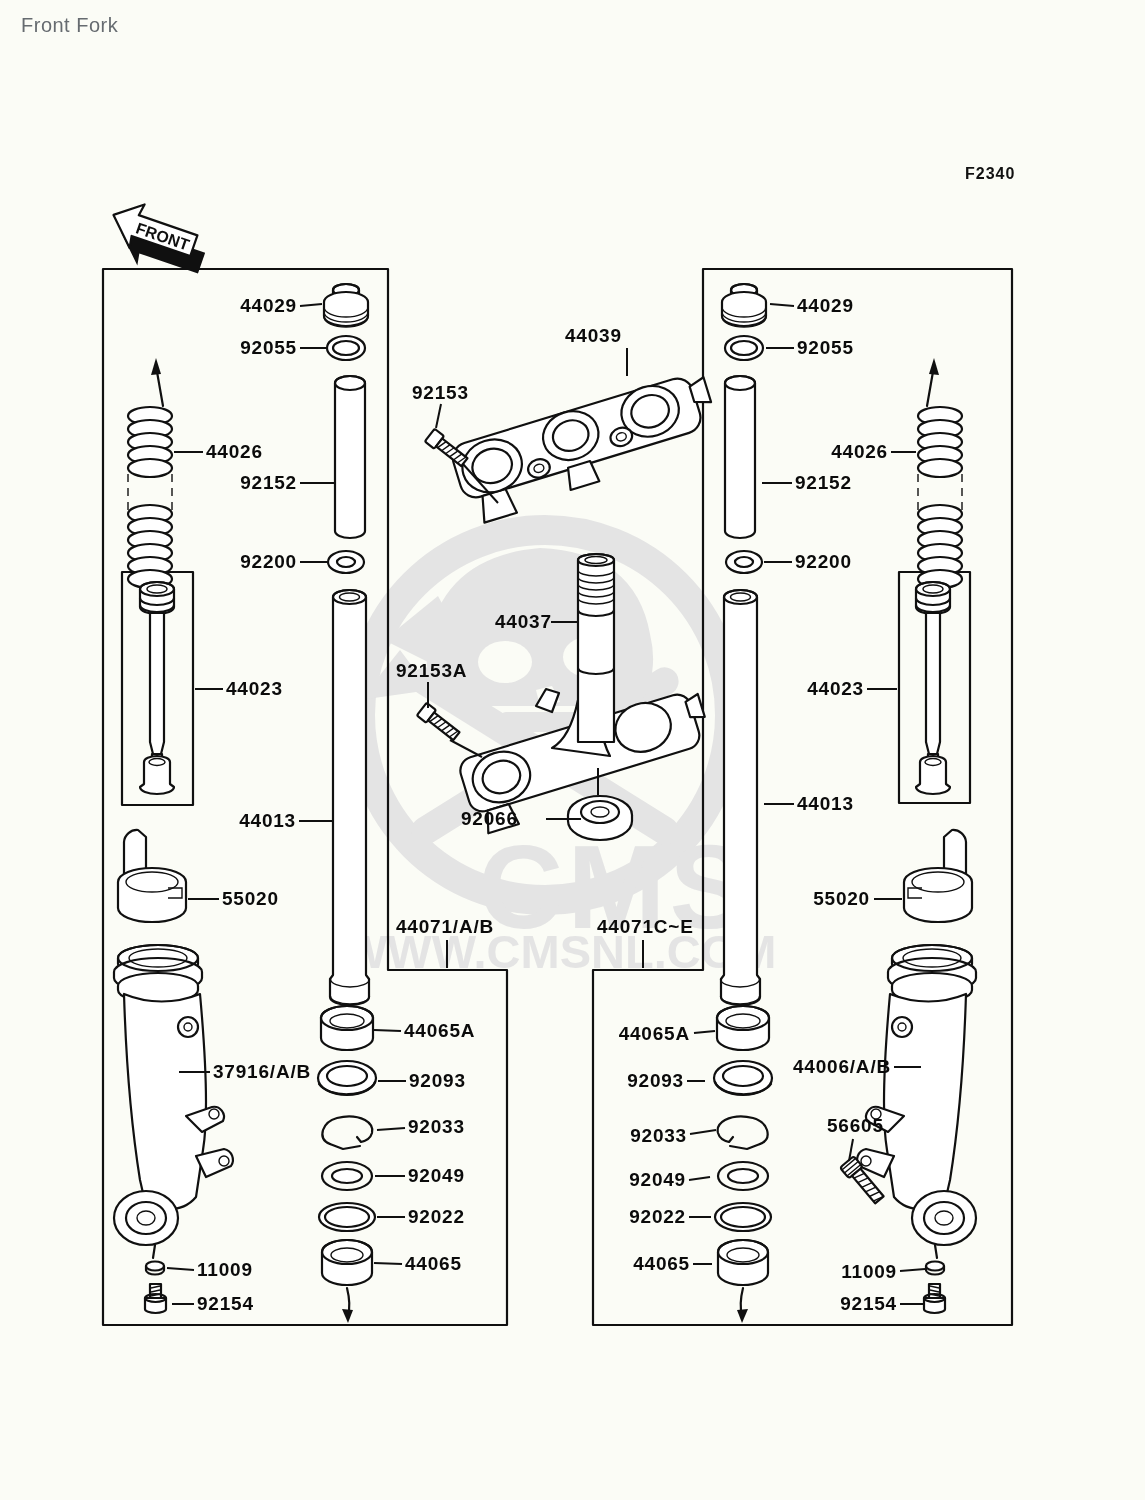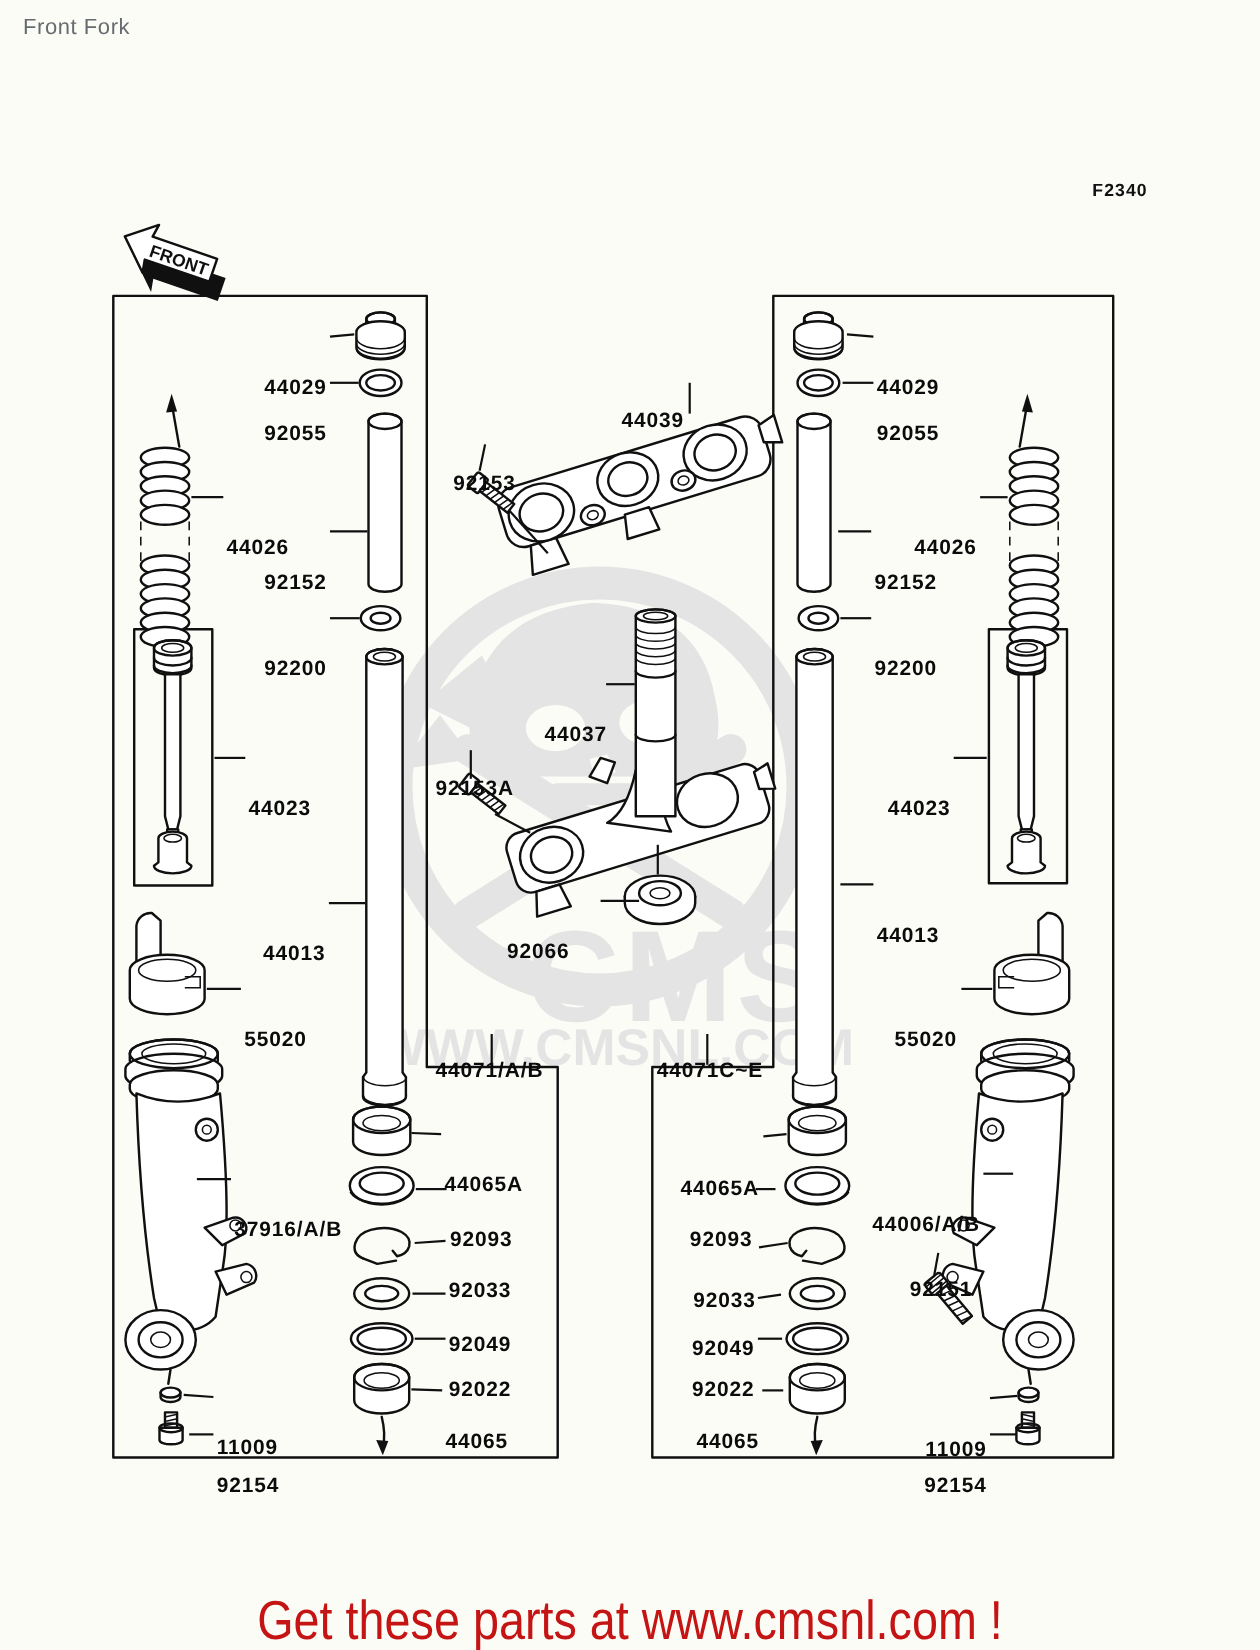--- a/index.html
+++ b/index.html
@@ -6,30 +6,30 @@
   body{
     width:1145px;height:1500px;position:relative;overflow:hidden;
     background:#fbfcf6;font-family:"Liberation Sans",sans-serif;
   }
   #stage{position:absolute;left:0;top:0;width:1145px;height:1500px;}
   #page-title{
     position:absolute;left:21px;top:14px;font-size:20px;color:#666b70;
     letter-spacing:0.5px;
   }
   #diagram-code{
-    position:absolute;left:993px;top:165px;font-size:16px;font-weight:bold;
+    position:absolute;left:965px;top:165px;font-size:16px;font-weight:bold;
     color:#111;letter-spacing:1px;
   }
   svg{position:absolute;left:0;top:0;}
   .p{stroke:#101010;stroke-width:2.2;fill:none;stroke-linecap:round;stroke-linejoin:round;}
   .pw{stroke:#101010;stroke-width:2.2;fill:#ffffff;stroke-linecap:round;stroke-linejoin:round;}
   .thin{stroke:#101010;stroke-width:1.4;fill:none;}
   .wm{fill:#e4e4e4;}
   .wm-t{fill:#e4e4e4;font-family:"Liberation Sans",sans-serif;font-weight:bold;}
-  #labels{position:absolute;left:0;top:0;width:1145px;height:1172px;margin-top:47px;}
+  #labels{position:absolute;left:0;top:0;width:1145px;height:1172px;}
   .callout{
     position:absolute;font-weight:bold;font-size:19px;letter-spacing:0.8px;
     color:#0b0b0b;white-space:nowrap;transform:translateY(-50%);
     font-family:"Liberation Sans",sans-serif;
   }
   #banner{
     position:absolute;left:0;top:1446px;width:1145px;text-align:center;
   }
   #banner span{
     display:inline-block;font-size:50px;color:#c51414;line-height:54px;
@@ -347,27 +347,24 @@
       <div class="callout" style="top: 927px; left: 597px;">44071C~E</div>
       <div class="callout" style="top: 306px; left: 797px;">44029</div>
       <div class="callout" style="top: 348px; left: 797px;">92055</div>
       <div class="callout" style="top: 452px; right: 257px;">44026</div>
       <div class="callout" style="top: 483px; left: 795px;">92152</div>
       <div class="callout" style="top: 562px; left: 795px;">92200</div>
       <div class="callout" style="top: 689px; right: 281px;">44023</div>
       <div class="callout" style="top: 804px; left: 797px;">44013</div>
       <div class="callout" style="top: 899px; right: 275px;">55020</div>
       <div class="callout" style="top: 1067px; right: 254px;">44006/A/B</div>
-      <div class="callout" style="top: 1126px; left: 827px;">92151</div>
+      <div class="callout" style="top: 1126px; left: 827px;">56605</div>
       <div class="callout" style="top: 1272px; right: 248px;">11009</div>
       <div class="callout" style="top: 1304px; right: 248px;">92154</div>
       <div class="callout" style="top: 1034px; right: 455px;">44065A</div>
       <div class="callout" style="top: 1081px; right: 461px;">92093</div>
       <div class="callout" style="top: 1136px; right: 458px;">92033</div>
       <div class="callout" style="top: 1180px; right: 459px;">92049</div>
       <div class="callout" style="top: 1217px; right: 459px;">92022</div>
       <div class="callout" style="top: 1264px; right: 455px;">44065</div>
     </div>
 
-  <div id="banner">
-    <span>Get these parts at www.cmsnl.com !</span>
-  </div>
 </div>
 
 </body></html>

